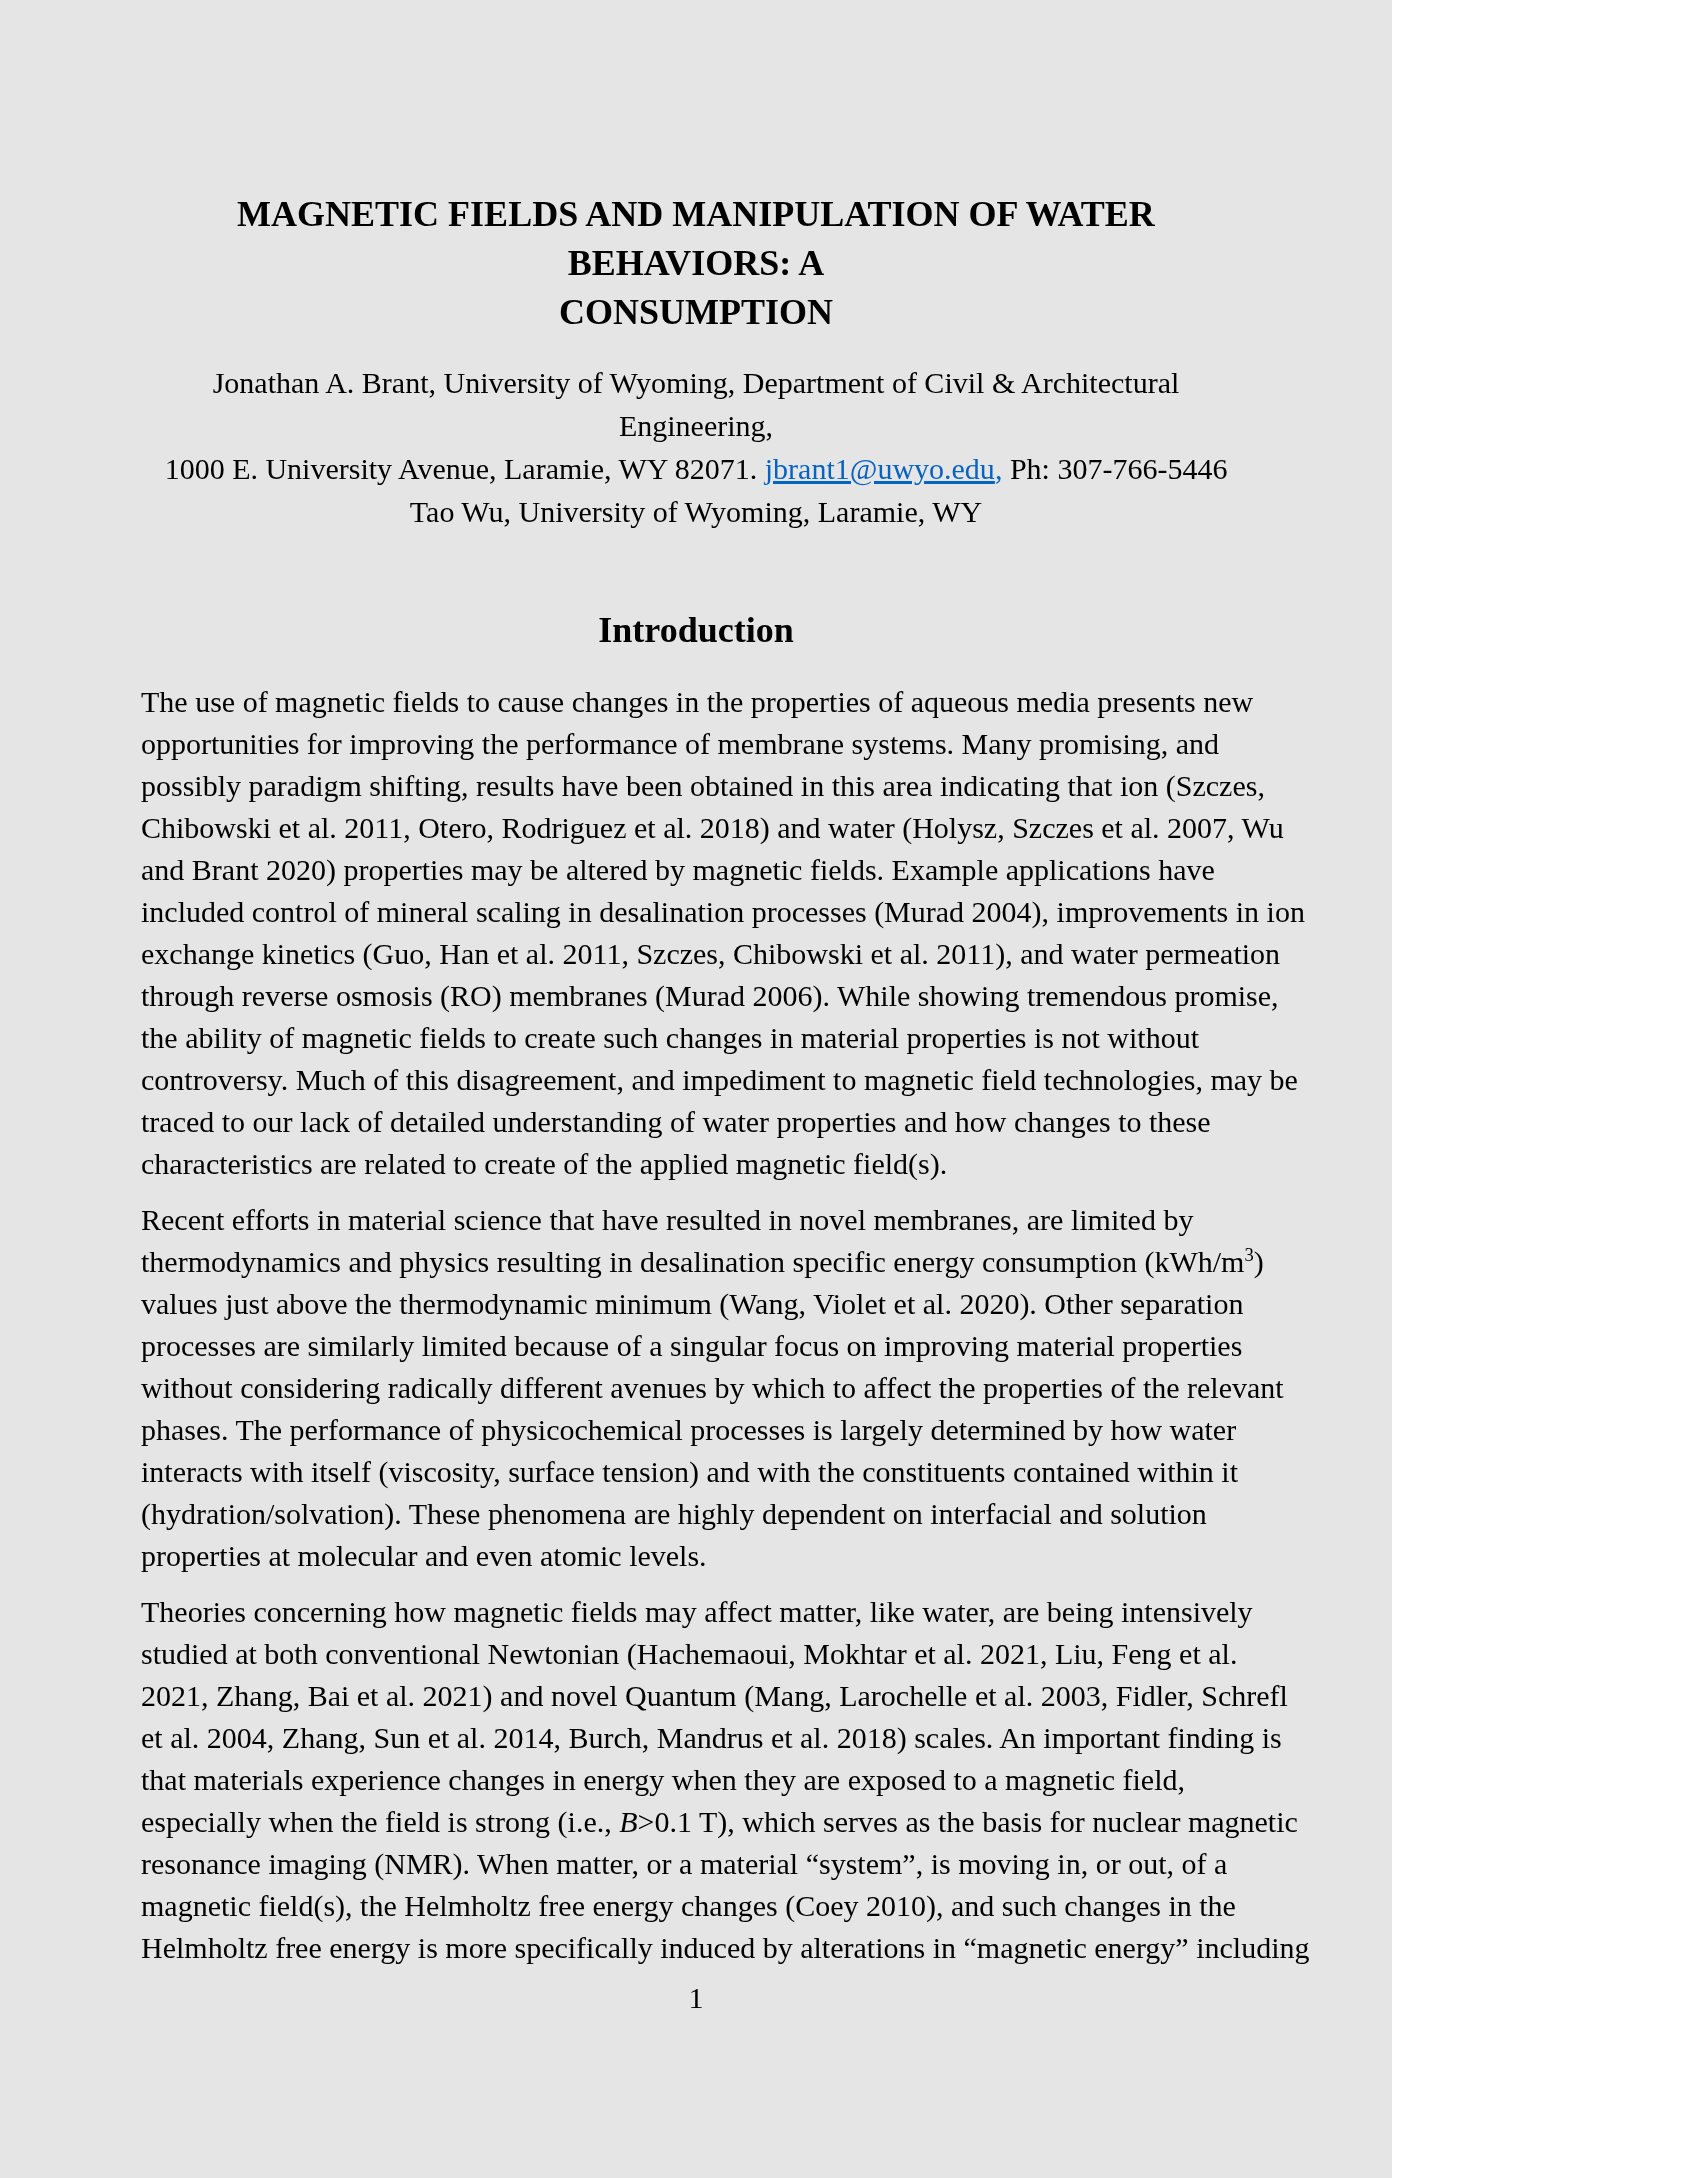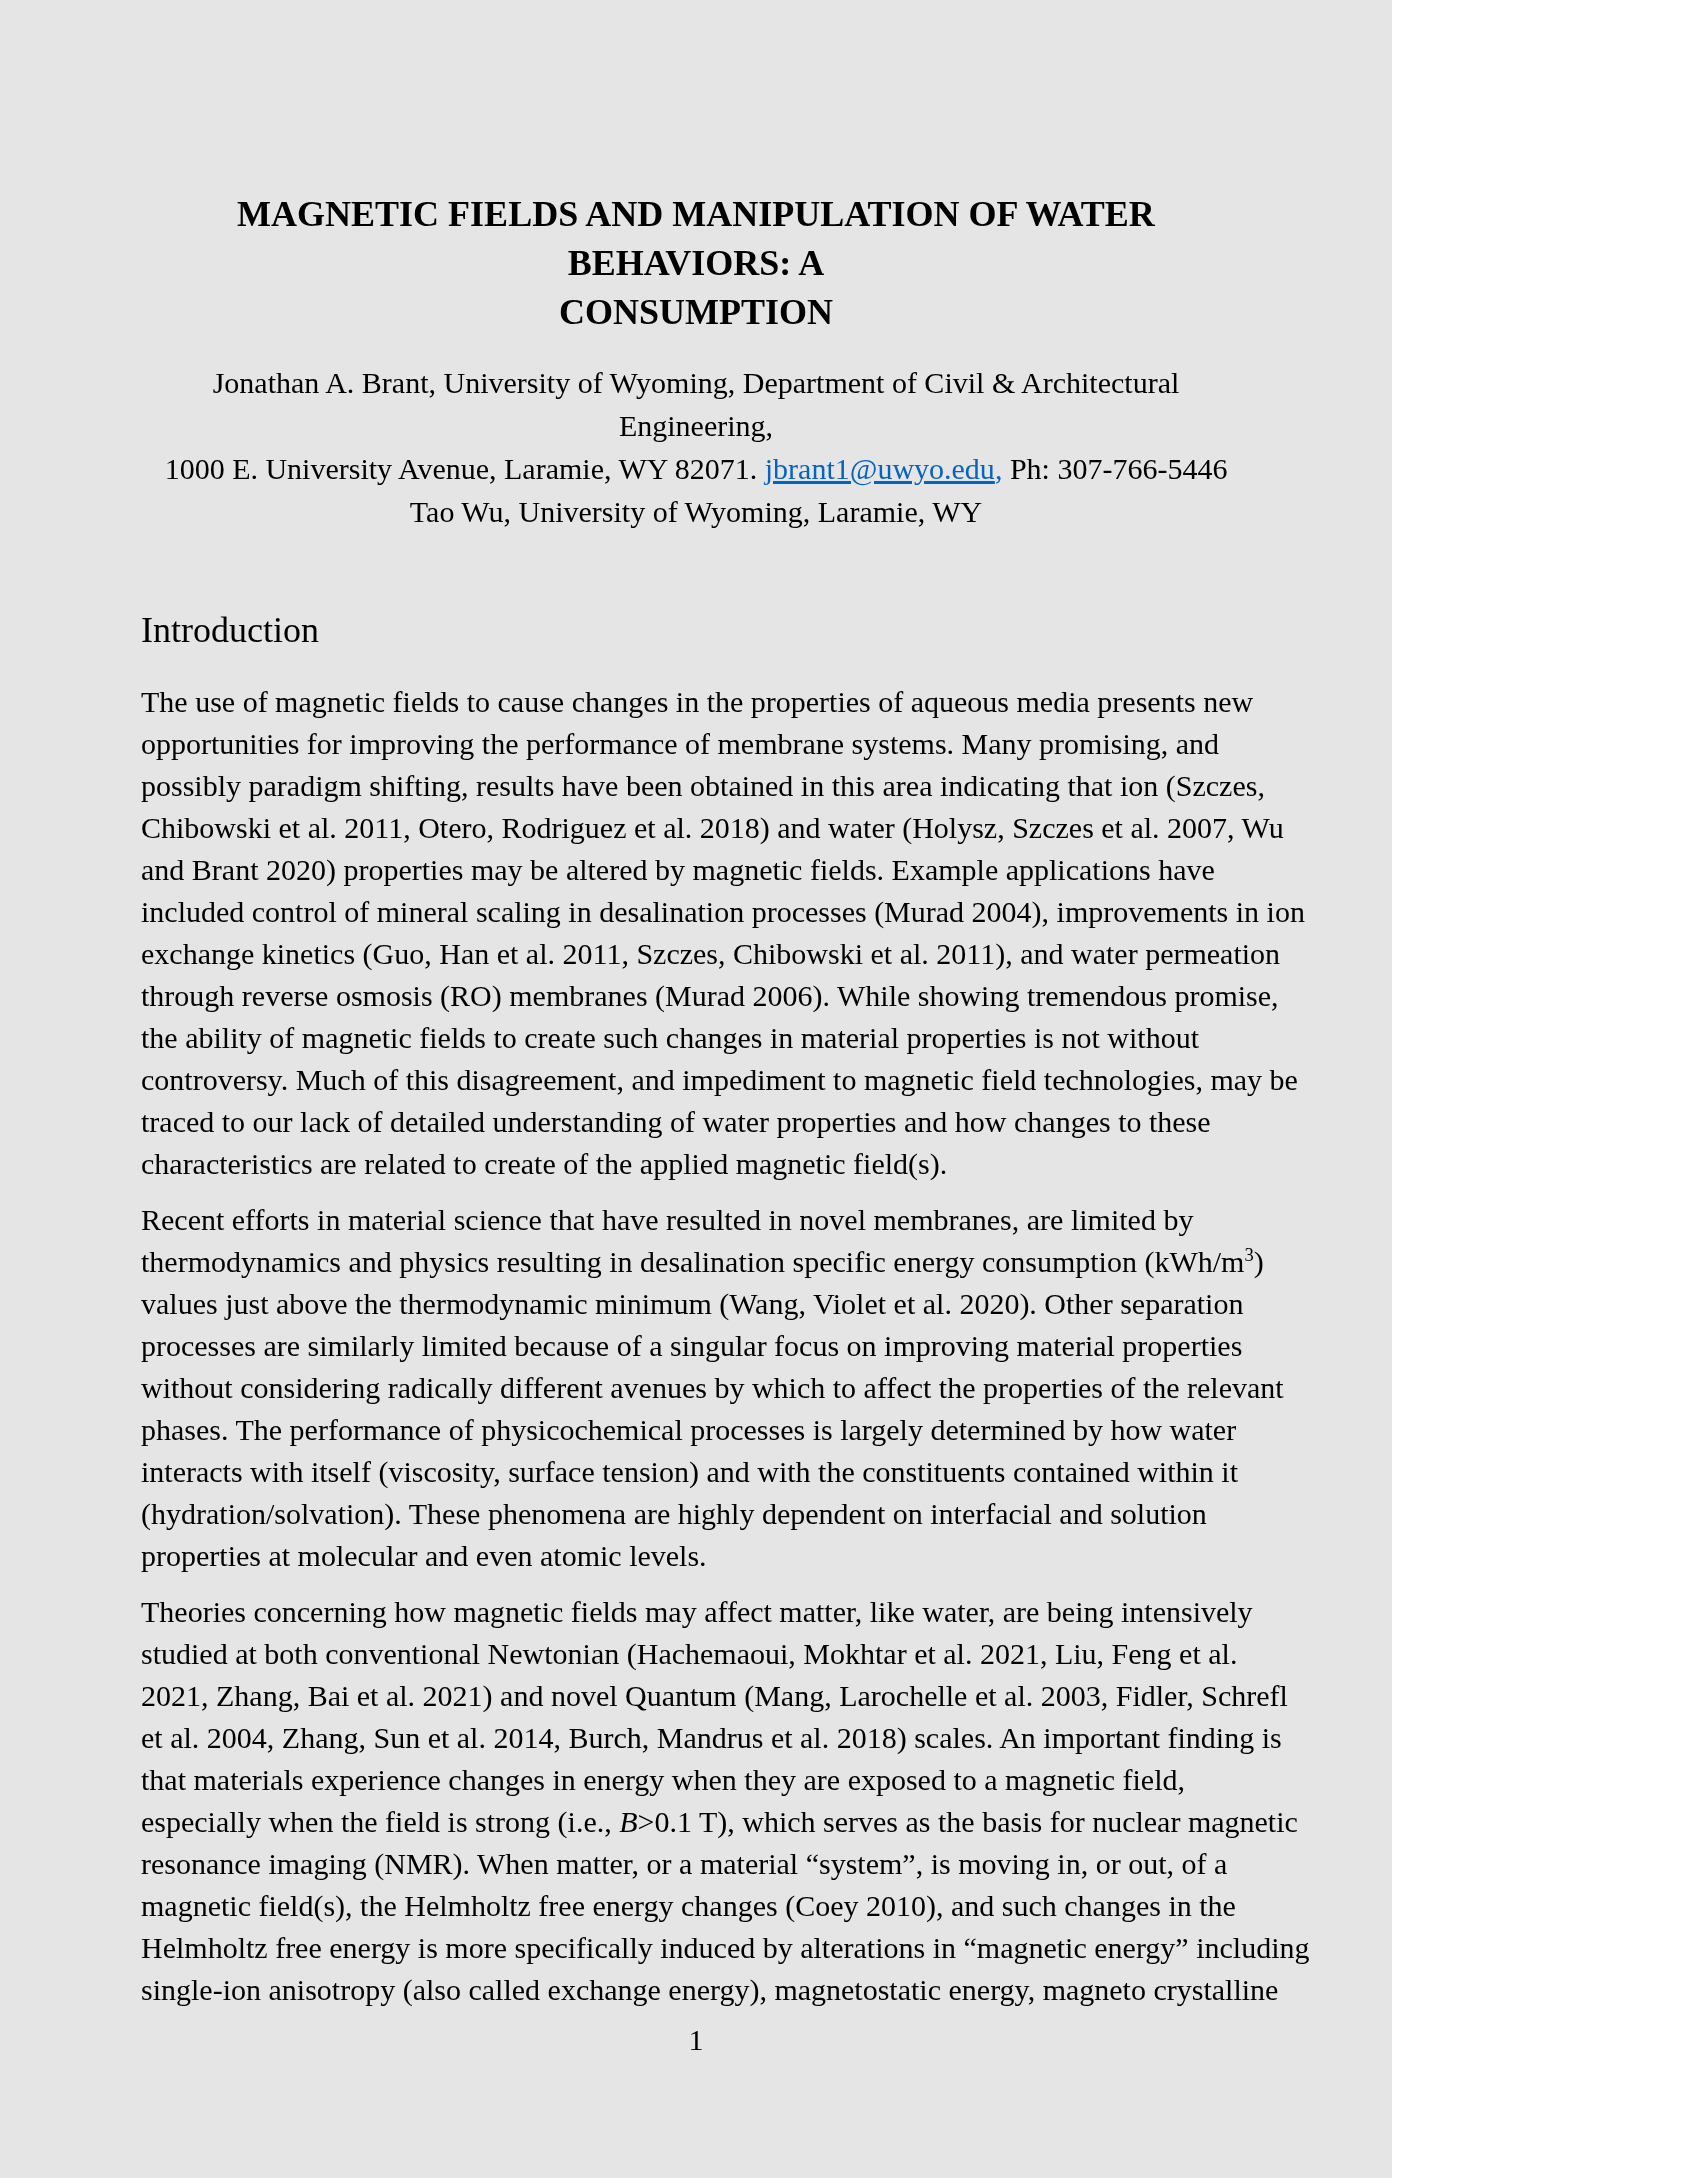--- a/index.html
+++ b/index.html
@@ -28,22 +28,22 @@
     line-height: 43px;
     text-align: center;
   }
   a.email { color: #0563C1; text-decoration: underline; }
   .link-comma { color: #0563C1; }
 
   .section-heading {
     margin: 77px 0 0 0;
     font-size: 36px;
     line-height: 41px;
-    font-weight: 400;
-    text-align: left;
+    font-weight: 700;
+    text-align: center;
   }
 
   .para { margin-top: 14px; font-size: 30px; line-height: 42px; }
   .section-heading + .para { margin-top: 30px; }
   .line { white-space: nowrap; }
   sup.exp { font-size: 0.62em; vertical-align: super; line-height: 0; }
   i.var { font-style: italic; }
 
   .footer { margin-top: 12px; text-align: center; font-size: 30px; }
 </style>
@@ -96,21 +96,20 @@
     <div class="para">
       <div class="line">Theories concerning how magnetic fields may affect matter, like water, are being intensively</div>
       <div class="line">studied at both conventional Newtonian (Hachemaoui, Mokhtar et al. 2021, Liu, Feng et al.</div>
       <div class="line">2021, Zhang, Bai et al. 2021) and novel Quantum (Mang, Larochelle et al. 2003, Fidler, Schrefl</div>
       <div class="line">et al. 2004, Zhang, Sun et al. 2014, Burch, Mandrus et al. 2018) scales. An important finding is</div>
       <div class="line">that materials experience changes in energy when they are exposed to a magnetic field,</div>
       <div class="line"><span>especially when the field is strong (i.e., </span><i class="var">B</i><span>&gt;0.1 T), which serves as the basis for nuclear magnetic</span></div>
       <div class="line">resonance imaging (NMR). When matter, or a material “system”, is moving in, or out, of a</div>
       <div class="line">magnetic field(s), the Helmholtz free energy changes (Coey 2010), and such changes in the</div>
       <div class="line">Helmholtz free energy is more specifically induced by alterations in “magnetic energy” including</div>
-      <div class="line">single-ion anisotropy (also called exchange energy), magnetostatic energy, magneto crystalline</div>
     </div>
 
     <div class="footer">
       <span>1</span>
     </div>
 
   </div>
 </div>
 
 

